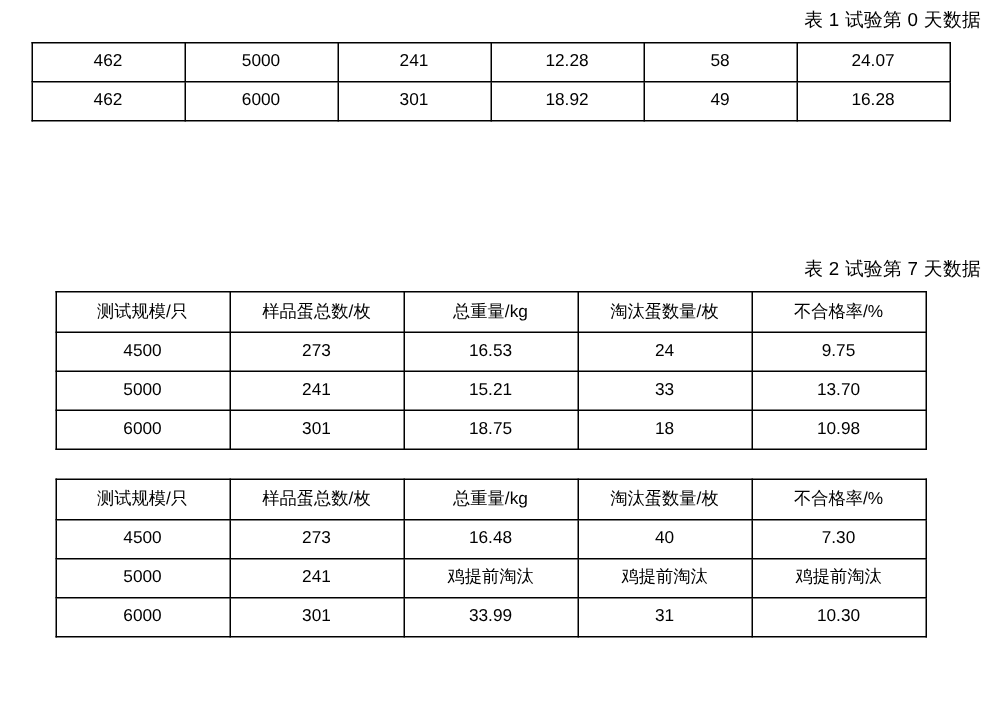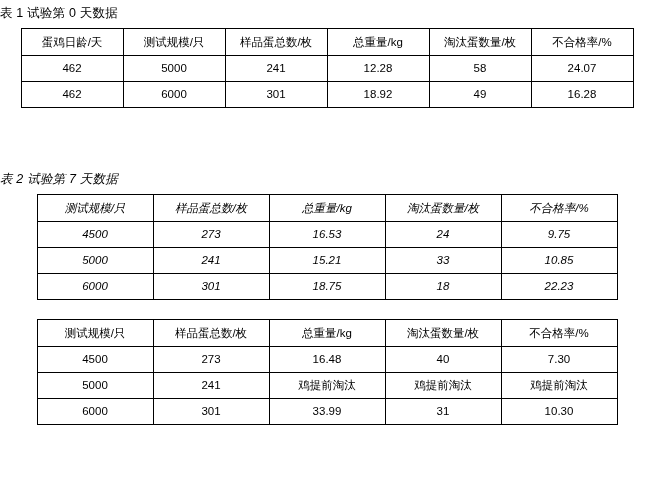--- a/index.html
+++ b/index.html
@@ -18,21 +18,21 @@
     position: relative;
     width: 654px;
     height: 481px;
     box-sizing: border-box;
   }
   .table-block {
     width: 100%;
     box-sizing: border-box;
   }
   .table-title {
-    text-align: left;
+    text-align: right;
     font-size: 12.5px;
     line-height: 1.2;
     color: #000;
     margin: 0 0 7px 0;
     letter-spacing: 0.2px;
   }
   table.data-table {
     border-collapse: collapse;
     margin: 0 auto;
     table-layout: fixed;
@@ -50,46 +50,38 @@
   table.data-table tr.header-row td {
     font-size: 11.5px;
     height: 26px;
   }
   
   #table-0-wrap { position: absolute; left: 0; top: 6px; width: 654px; }
   #table-0 { width: 608px; }
   #table-0 td { width: 101px; }
 
   
-  #table-1-wrap { position: absolute; left: 0; top: 172px; width: 654px; font-style: italic; }
+  #table-1-wrap { position: absolute; left: 0; top: 172px; width: 654px; }
   #table-1 { width: 578px; }
   #table-1 td { width: 115px; }
 
   
   #table-2-wrap { position: absolute; left: 0; top: 319px; width: 654px; }
   #table-2 { width: 578px; }
   #table-2 td { width: 115px; }
 </style>
 </head>
 <body>
 
 <div class="page">
 
   <div class="table-block" id="table-0-wrap">
     <div class="table-title">表 1  试验第 0 天数据</div>
     <table class="data-table" id="table-0">
       <tbody>
-        <tr class="header-row">
-          <td>蛋鸡日龄/天</td>
-          <td>测试规模/只</td>
-          <td>样品蛋总数/枚</td>
-          <td>总重量/kg</td>
-          <td>淘汰蛋数量/枚</td>
-          <td>不合格率/%</td>
-        </tr>
         <tr>
           <td>462</td>
           <td>5000</td>
           <td>241</td>
           <td>12.28</td>
           <td>58</td>
           <td>24.07</td>
         </tr>
         <tr>
           <td>462</td>
@@ -119,28 +111,28 @@
           <td>273</td>
           <td>16.53</td>
           <td>24</td>
           <td>9.75</td>
         </tr>
         <tr>
           <td>5000</td>
           <td>241</td>
           <td>15.21</td>
           <td>33</td>
-          <td>10.85</td>
+          <td>13.70</td>
         </tr>
         <tr>
           <td>6000</td>
           <td>301</td>
           <td>18.75</td>
           <td>18</td>
-          <td>22.23</td>
+          <td>10.98</td>
         </tr>
       </tbody>
     </table>
   </div>
 
   <div class="table-block" id="table-2-wrap">
     <table class="data-table" id="table-2">
       <tbody>
         <tr class="header-row">
           <td>测试规模/只</td>

